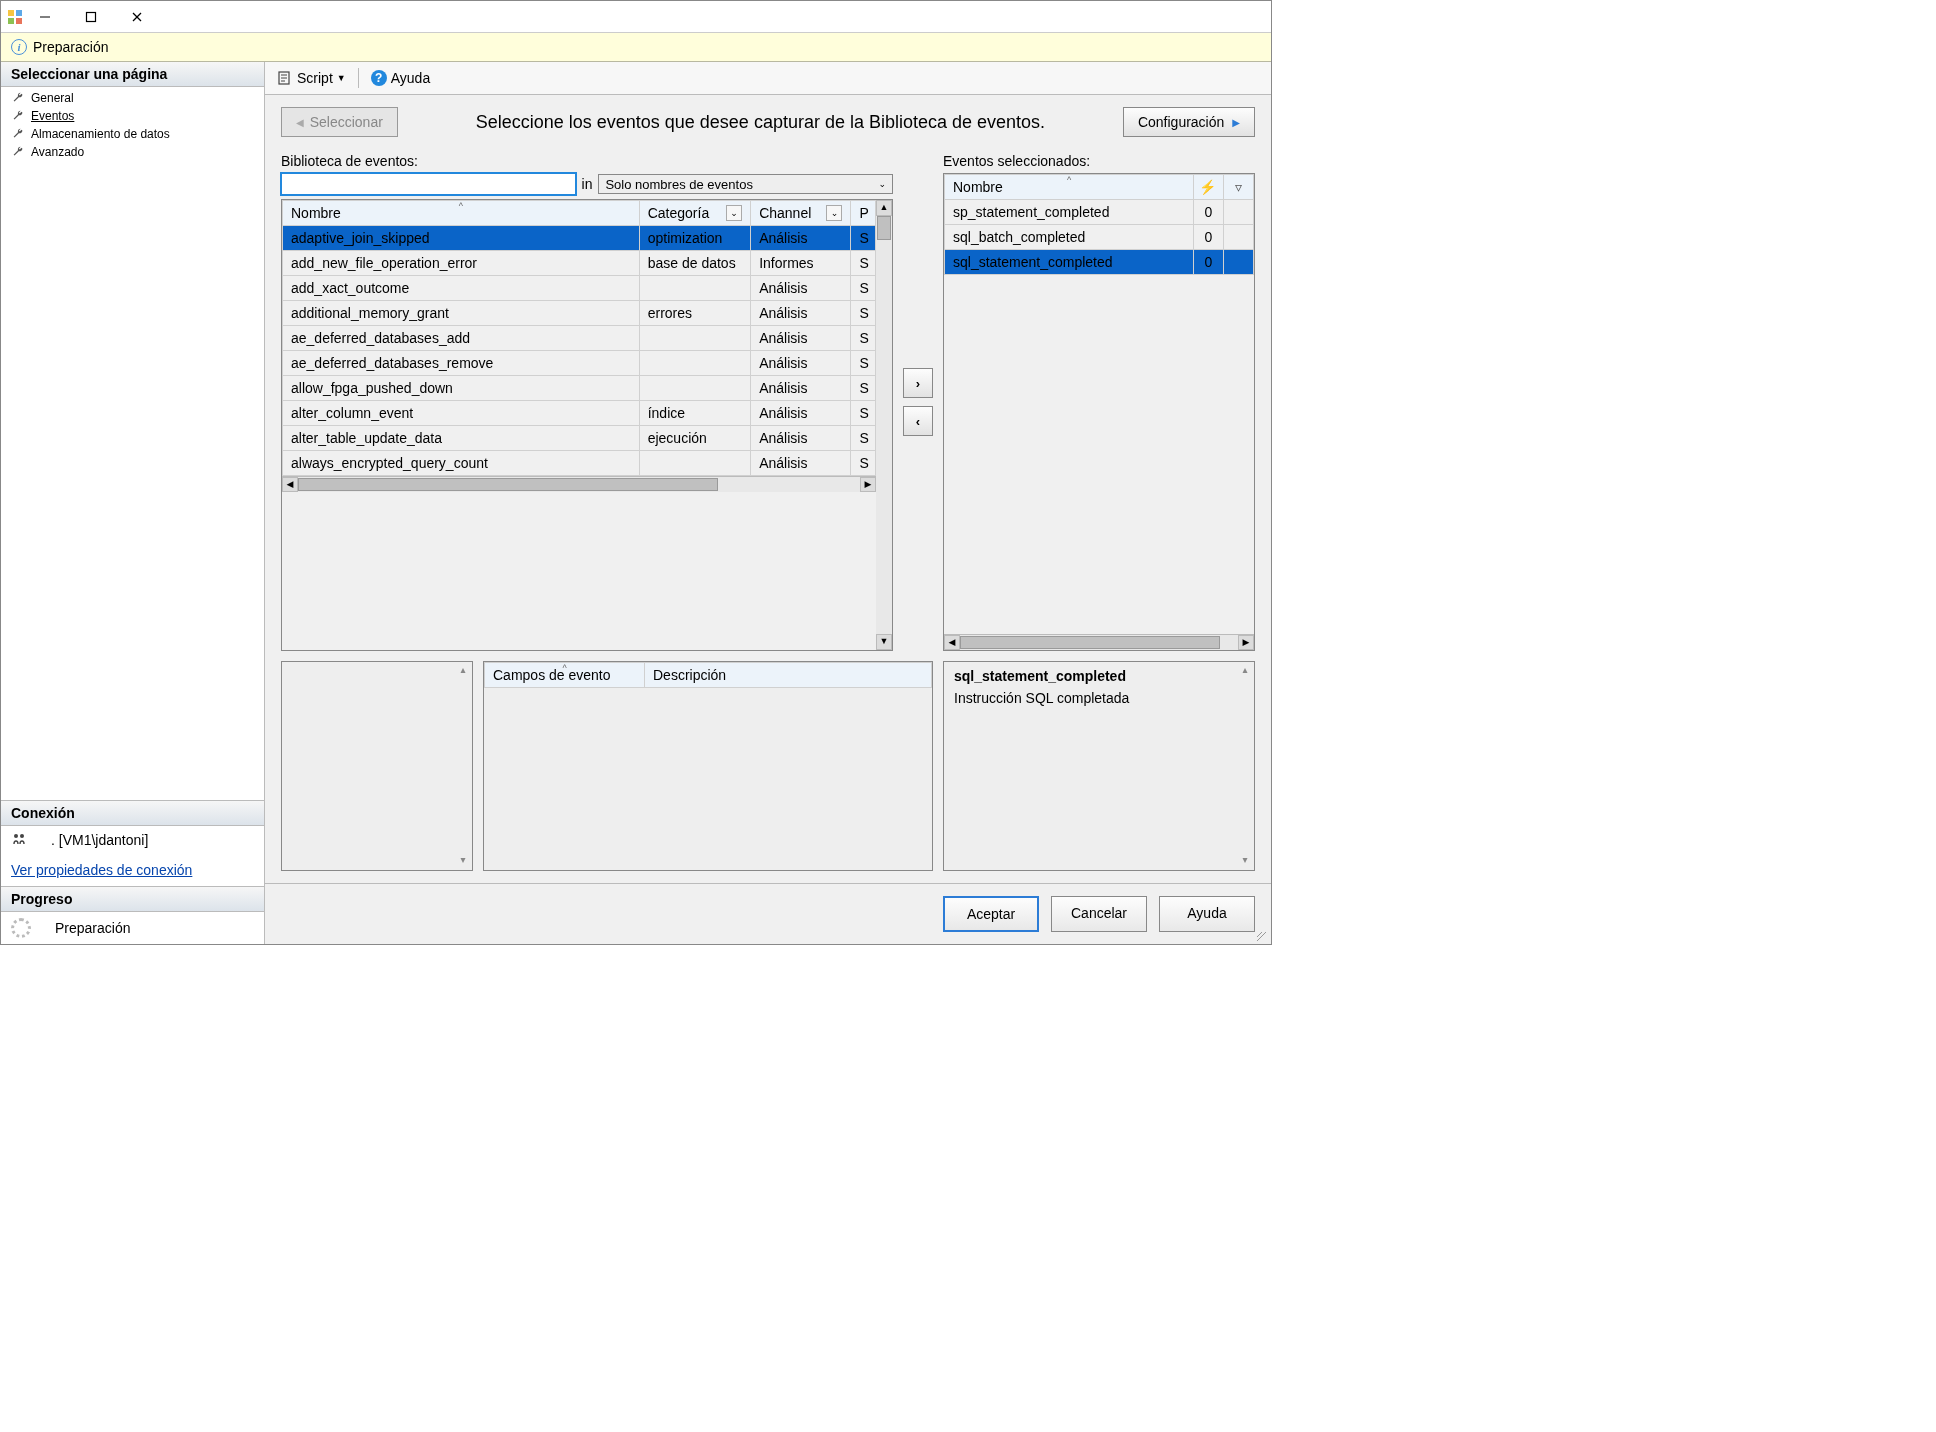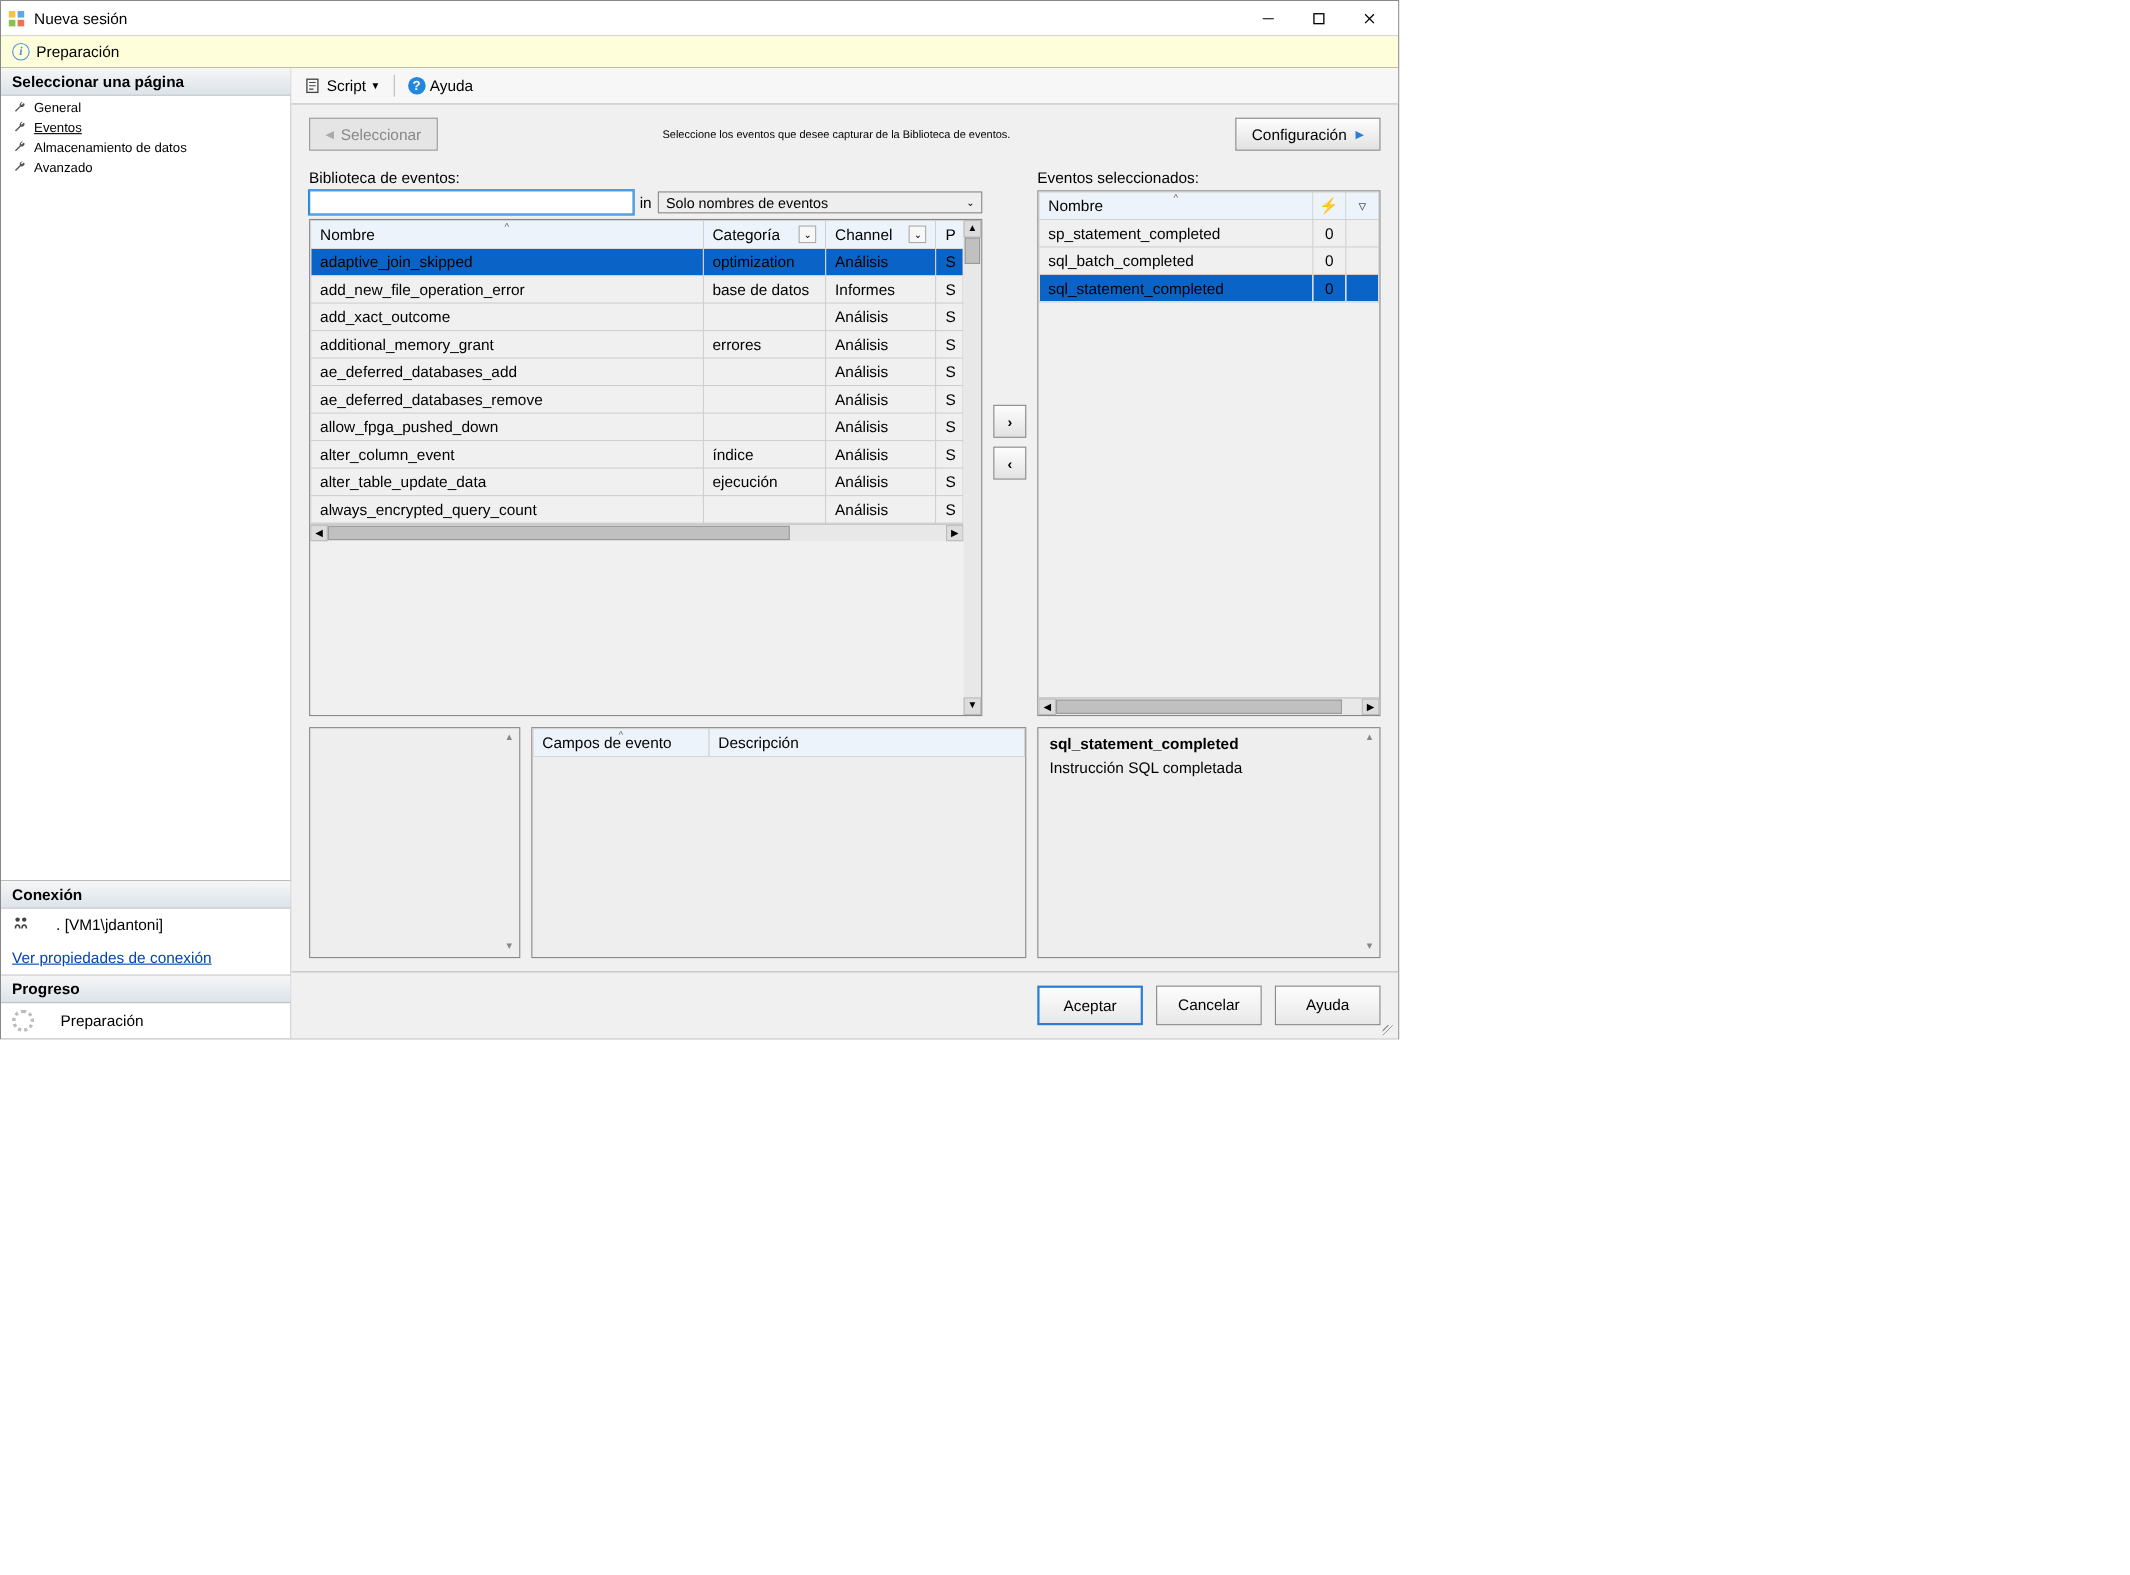--- a/index.html
+++ b/index.html
@@ -59,21 +59,21 @@
   width: 16px; height: 16px; border-radius: 50%; background: #2288dd;
   color: #fff; font-weight: bold; font-size: 12px; display: flex;
   align-items: center; justify-content: center;
 }
 .content { flex: 1; padding: 12px 16px; display: flex; flex-direction: column; min-height: 0; }
 .top-row { display: flex; align-items: center; gap: 16px; margin-bottom: 16px; }
 .select-btn {
   border: 1px solid #999; background: #e5e5e5; color: #888;
   padding: 6px 14px; display: flex; align-items: center; gap: 6px; font-size: 14px;
 }
-.instr { flex: 1; text-align: center; font-size: 10px; }
+.instr { flex: 1; text-align: center; font-size: 18px; }
 .config-btn {
   border: 1px solid #888; background: linear-gradient(#fdfdfd,#e2e2e2);
   padding: 6px 14px; display: flex; align-items: center; gap: 8px; font-size: 14px;
 }
 .middle-row { flex: 1; display: flex; gap: 10px; min-height: 0; }
 .left-col { flex: 1; min-width: 0; display: flex; flex-direction: column; }
 .right-col { width: 312px; display: flex; flex-direction: column; }
 .mid-arrows { display: flex; flex-direction: column; justify-content: center; gap: 8px; }
 .arrow-btn {
   width: 30px; height: 30px; border: 1px solid #888;
@@ -162,21 +162,20 @@
 
 <div class="window">
 
   <div class="titlebar">
     <svg class="titlebar-icon" viewBox="0 0 16 16">
       <rect x="1" y="1" width="6" height="6" fill="#f5c542"></rect>
       <rect x="9" y="1" width="6" height="6" fill="#5da9e8"></rect>
       <rect x="1" y="9" width="6" height="6" fill="#8cc152"></rect>
       <rect x="9" y="9" width="6" height="6" fill="#e8745a"></rect>
     </svg>
-    <div class="title-text">Nueva sesión</div>
     <div class="win-controls">
       <div class="win-ctrl">
         <svg width="12" height="12" viewBox="0 0 12 12">
             <line x1="1" y1="6" x2="11" y2="6" stroke="#000" stroke-width="1"></line>
           </svg>
       </div>
       <div class="win-ctrl">
         <svg width="12" height="12" viewBox="0 0 12 12">
             <rect x="1.5" y="1.5" width="9" height="9" fill="none" stroke="#000" stroke-width="1.2"></rect>
           </svg>

